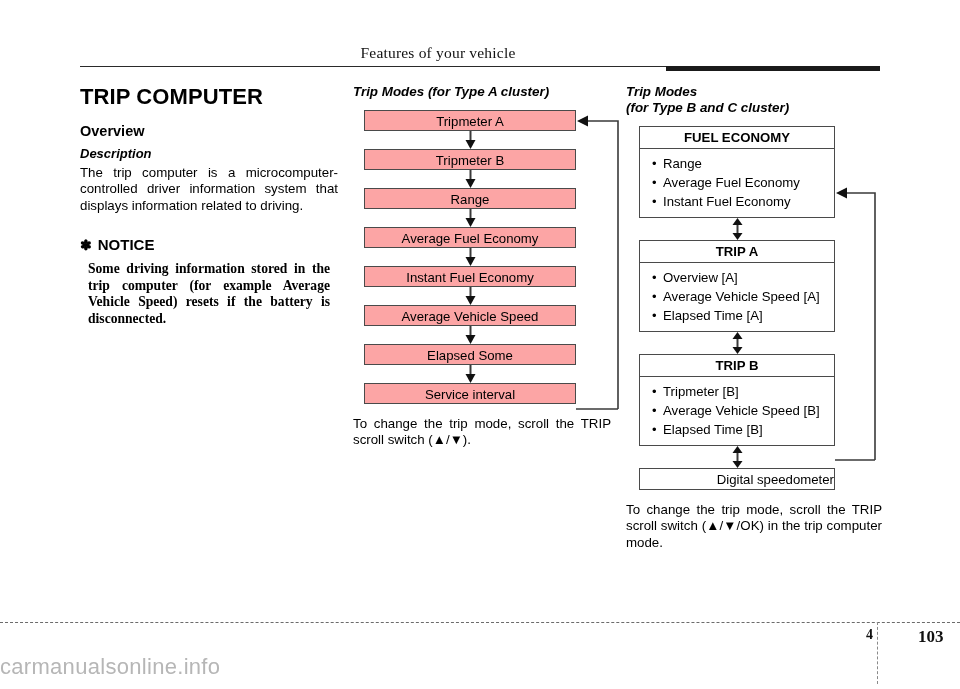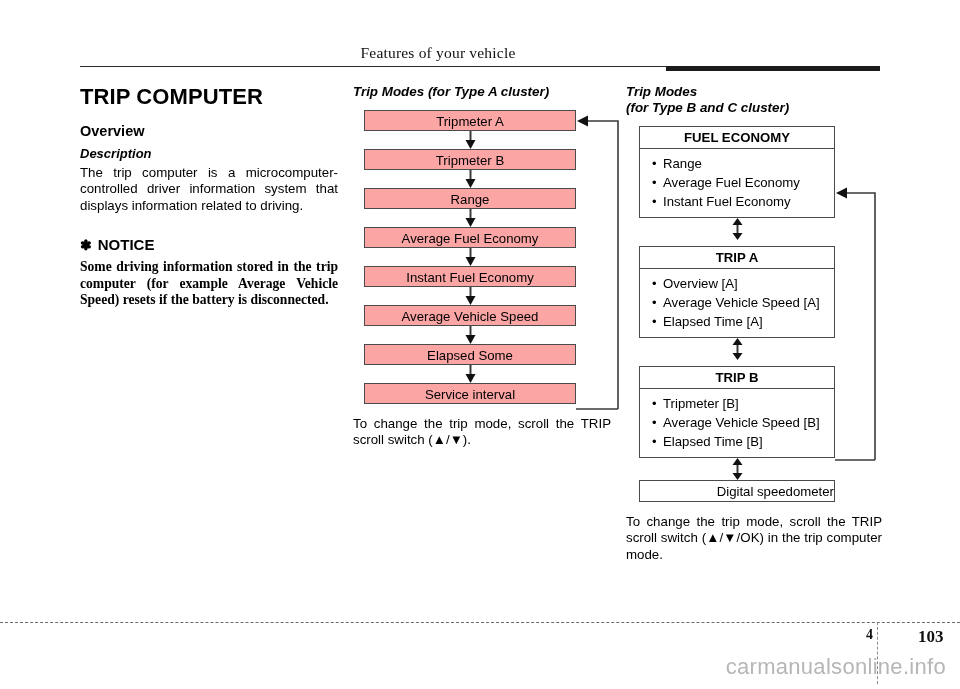--- a/index.html
+++ b/index.html
@@ -56,21 +56,21 @@
     font-size:15px;font-weight:bold;
     margin:22px 0 6px 0;
     display:flex;align-items:center;gap:6px;
   }
   .notice-star{font-size:14px;line-height:1;}
   .notice-body{
     font-family:"Liberation Serif", serif;
     font-weight:bold;
     font-size:13.6px;line-height:16.6px;
     text-align:justify;
-    margin:0;
+    margin:8px;
   }
 
   .col-head{
     font-size:13.4px;font-weight:bold;font-style:italic;
     line-height:16px;
     margin:0 0 10px 0;
     white-space:pre-line;
   }
 
   
@@ -98,21 +98,20 @@
     font-size:13.3px;line-height:16.4px;
     text-align:justify;
     margin:12px 0 0 0;
   }
 
   
   .gbox{
     border:1px solid #4a4a4a;
     background:#fff;
     box-sizing:border-box;
-    margin-top:6px;
   }
   .gbox .gtitle{
     text-align:center;
     font-size:13.2px;font-weight:bold;
     height:21px;line-height:21px;
     border-bottom:1px solid #4a4a4a;
   }
   .gbox ul{
     list-style:none;margin:0;padding:5px 0 6px 12px;
   }
@@ -149,24 +148,22 @@
     font-family:"Liberation Serif", serif;
     font-size:14px;font-weight:bold;color:#111;
   }
   .pg-page{
     position:absolute;top:627px;left:882px;
     font-family:"Liberation Serif", serif;
     font-size:17px;font-weight:bold;color:#111;margin-left:36px;
   }
   .watermark{
     position:absolute;top:654px;left:0;right:14px;
-    text-align:right;
     font-size:22px;color:#b6b6b6;
     letter-spacing:.3px;
-    padding-left:12px;
   }
 </style>
 </head>
 <body>
 
 <div class="page">
 
   <div class="hdr-title">Features of your vehicle</div>
   <div class="hdr-rule"></div>
   <div class="hdr-bar"></div>

